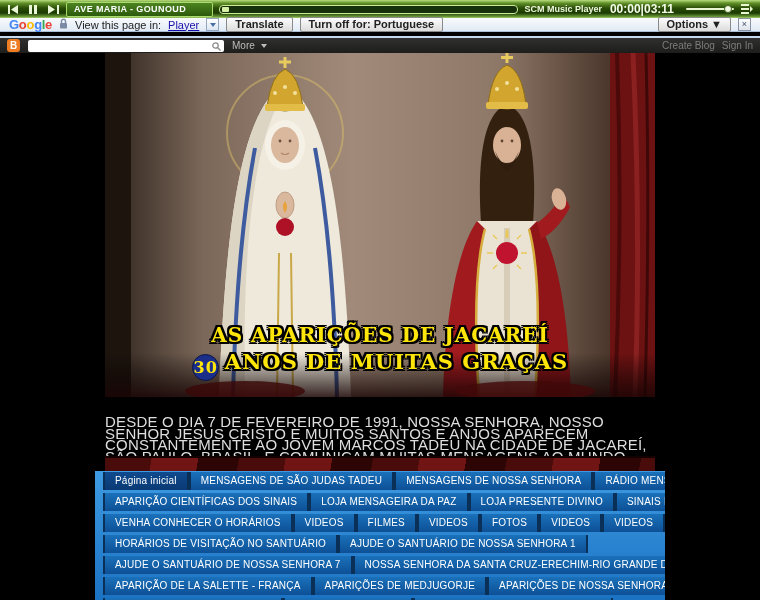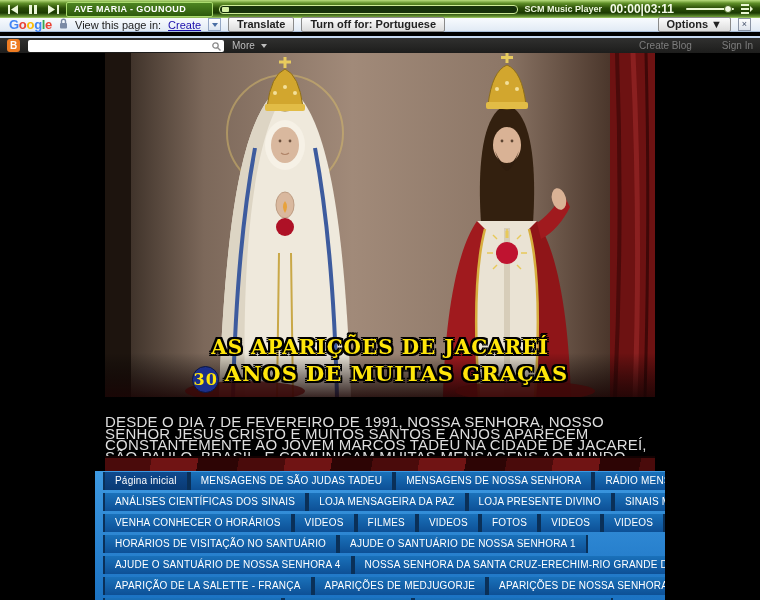--- a/index.html
+++ b/index.html
@@ -41,27 +41,27 @@
   
   .blogger-bar{position:absolute;left:0;top:36px;width:760px;height:17px;box-sizing:border-box;
     background:linear-gradient(180deg,#30302f,#1d1d1c);border-top:2px solid #c7d9f1;
     display:flex;align-items:center;gap:8px;padding:0 7px;}
   .b-icon{width:13px;height:13px;border-radius:3px;background:#ee7c22;color:#fff;font-size:10px;font-weight:bold;
     display:flex;align-items:center;justify-content:center;cursor:pointer;flex:none;}
   .search-box{width:190px;height:12px;background:#fff;border-radius:2px;display:flex;align-items:center;padding:0 3px;flex:none;}
   .search-box input{flex:1;border:none;outline:none;background:transparent;font-size:10px;height:10px;padding:0 2px;min-width:0;}
   .more{color:#bdbdbd;font-size:10px;display:flex;align-items:center;gap:6px;cursor:pointer;flex:none;}
   .caret-gray{width:0;height:0;border-left:3px solid transparent;border-right:3px solid transparent;border-top:4px solid #bdbdbd;}
-  .nav-right{margin-left:auto;display:flex;gap:30px;}
+  .nav-right{margin-left:auto;display:flex;gap:7px;}
   .nav-link{color:#7d7d7d;font-size:10px;cursor:pointer;}
 
   
   .main{position:absolute;left:0;top:53px;width:760px;height:547px;background:#000;}
   .photo{position:absolute;left:105px;top:0;width:550px;height:344px;overflow:hidden;}
-  .title-overlay{position:absolute;left:0;bottom:4px;width:100%;text-align:center;
+  .title-overlay{position:absolute;left:0;bottom:16px;width:100%;text-align:center;
     font-family:"DejaVu Serif",serif;font-weight:bold;color:#ffe60a;
     text-shadow:-2px -2px 0 #000,2px -2px 0 #000,-2px 2px 0 #000,2px 2px 0 #000,0 -2px 0 #000,0 2px 0 #000,-2px 0 0 #000,2px 0 0 #000;}
   .title-line1{font-size:20px;letter-spacing:1px;}
   .title-line2{font-size:21px;letter-spacing:1px;margin-top:2px;}
   .badge30{display:inline-block;width:25px;height:25px;line-height:25px;border-radius:50%;background:#1b2f8a;
     border:1px solid #0a1540;font-size:16px;color:#ffe60a;margin-right:6px;vertical-align:-4px;text-shadow:none;text-align:right;}
   .intro{position:absolute;left:105px;top:363px;width:552px;color:#dedede;font-size:15px;line-height:11.5px;letter-spacing:.2px;}
   .red-strip{position:absolute;left:105px;top:403px;width:550px;height:14px;
     background:repeating-linear-gradient(100deg,#4a0b0b 0 46px,#701414 46px 92px,#2d0505 92px 132px);
     border-top:2px solid #120202;}
@@ -121,21 +121,21 @@
 
   <div class="translate-bar">
     <span class="glogo"><span style="color: rgb(66, 133, 244);">G</span><span style="color: rgb(234, 67, 53);">o</span><span style="color: rgb(251, 188, 5);">o</span><span style="color: rgb(66, 133, 244);">g</span><span style="color: rgb(52, 168, 83);">l</span><span style="color: rgb(234, 67, 53);">e</span></span>
     <span>
       <svg width="9" height="11" viewBox="0 0 9 11">
           <path d="M2.5,5 V3.2 a2,2 0 0 1 4,0 V5" fill="none" stroke="#7b8aa5" stroke-width="1.4"></path>
           <rect x="1" y="5" width="7" height="5.5" rx="1" fill="#7b8aa5"></rect>
         </svg>
     </span>
     <span class="tb-label">View this page in:</span>
-    <span class="tb-lang">Create</span>
+    <span class="tb-lang">Player</span>
     <span class="lang-dd">
         <span class="caret"></span>
       </span>
     <button class="tb-btn">Translate</button>
     <button class="tb-btn">Turn off for: Portuguese</button>
     <span class="tb-spacer"></span>
     <button class="tb-btn">Options ▼</button>
     <span class="tb-close">×</span>
   </div>
 
@@ -263,40 +263,40 @@
     <div class="red-strip"></div>
 
     <div class="menu" id="menu">
         <div class="menu-row">
           <div class="menu-btn active">Página inicial</div>
           <div class="menu-btn">MENSAGENS DE SÃO JUDAS TADEU</div>
           <div class="menu-btn">MENSAGENS DE NOSSA SENHORA</div>
           <div class="menu-btn">RÁDIO MENSAGEIRA DA PAZ</div>
         </div>
         <div class="menu-row">
-          <div class="menu-btn">ANÁLISES CIENTÍFICAS DOS SINAIS</div>
+          <div class="menu-btn">APARIÇÃO CIENTÍFICAS DOS SINAIS</div>
           <div class="menu-btn">LOJA MENSAGEIRA DA PAZ</div>
           <div class="menu-btn">LOJA PRESENTE DIVINO</div>
           <div class="menu-btn">SINAIS MILAGROSOS</div>
         </div>
         <div class="menu-row">
           <div class="menu-btn">VENHA CONHECER O HORÁRIOS</div>
           <div class="menu-btn">VIDEOS</div>
           <div class="menu-btn">FILMES</div>
           <div class="menu-btn">VIDEOS</div>
           <div class="menu-btn">FOTOS</div>
           <div class="menu-btn">VIDEOS</div>
           <div class="menu-btn">VIDEOS</div>
         </div>
         <div class="menu-row">
           <div class="menu-btn">HORÁRIOS DE VISITAÇÃO NO SANTUÁRIO</div>
           <div class="menu-btn">AJUDE O SANTUÁRIO DE NOSSA SENHORA 1</div>
         </div>
         <div class="menu-row">
-          <div class="menu-btn">AJUDE O SANTUÁRIO DE NOSSA SENHORA 4</div>
+          <div class="menu-btn">AJUDE O SANTUÁRIO DE NOSSA SENHORA 7</div>
           <div class="menu-btn">NOSSA SENHORA DA SANTA CRUZ-ERECHIM-RIO GRANDE DO SUL</div>
         </div>
         <div class="menu-row">
           <div class="menu-btn">APARIÇÃO DE LA SALETTE - FRANÇA</div>
           <div class="menu-btn">APARIÇÕES DE MEDJUGORJE</div>
           <div class="menu-btn">APARIÇÕES DE NOSSA SENHORA DAS LÁGRIMAS</div>
         </div>
         <div class="menu-row">
           <div class="menu-btn" style="width: 180px;"></div>
           <div class="menu-btn" style="width: 130px;"></div>

